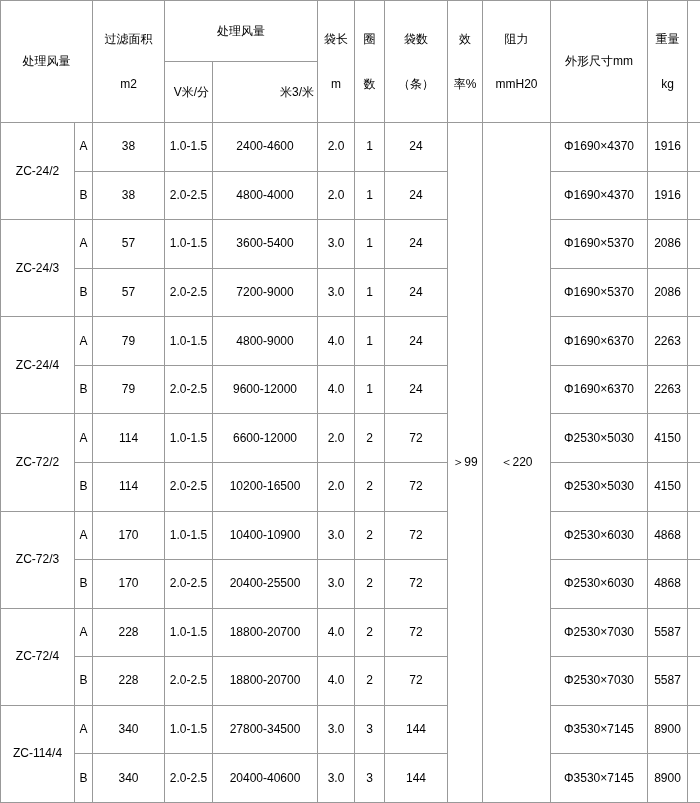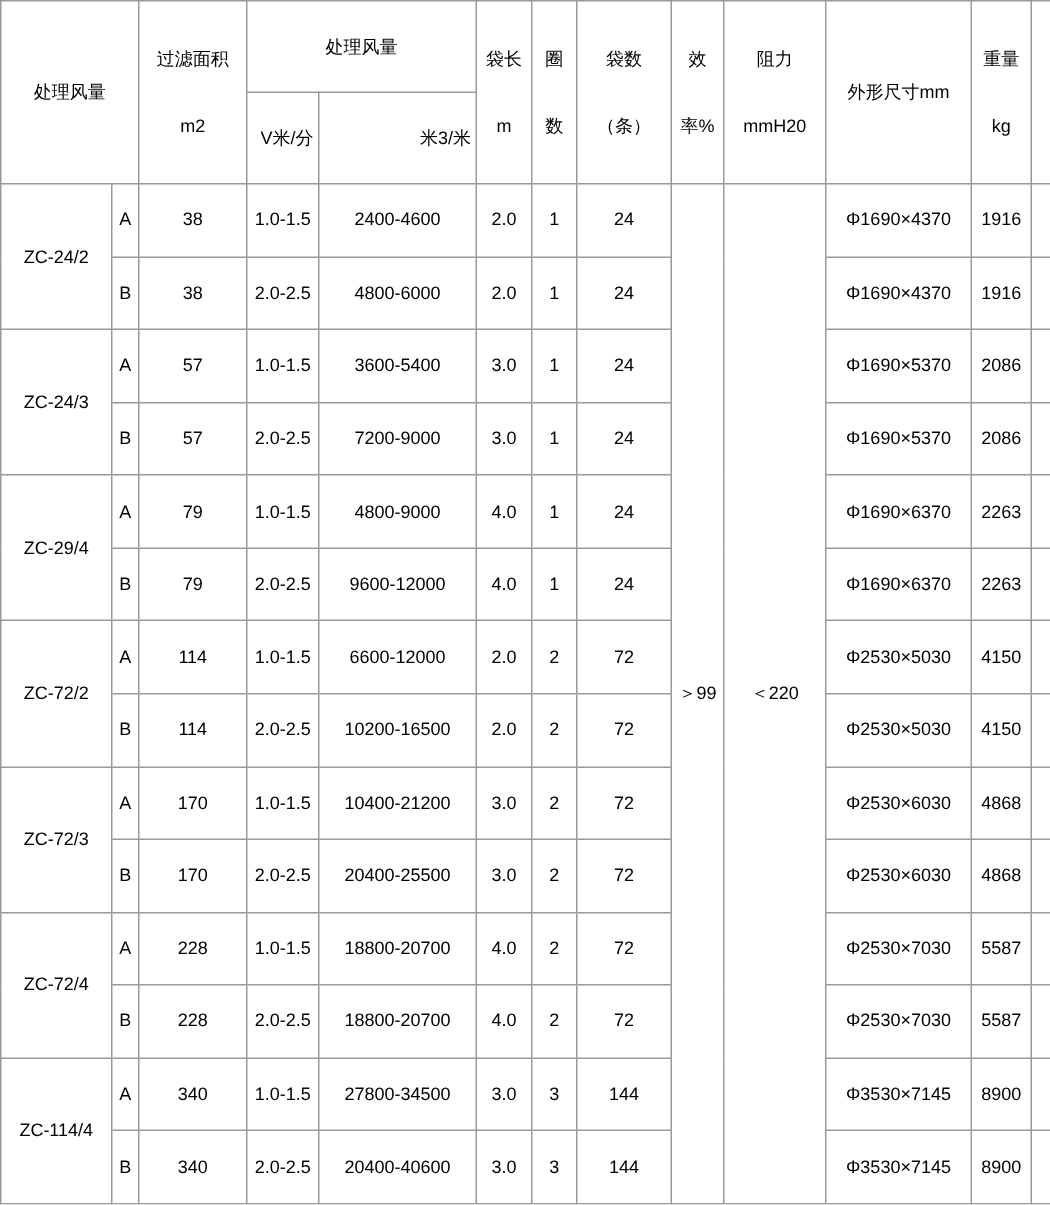--- a/index.html
+++ b/index.html
@@ -142,21 +142,21 @@
         <td rowspan="14">＞99</td>
         <td rowspan="14">＜220</td>
         <td class="rowcell">Φ1690×4370</td>
         <td class="rowcell">1916</td>
         <td class="edge rowcell"></td>
       </tr>
       <tr>
         <td class="rowcell">B</td>
         <td class="rowcell">38</td>
         <td class="rowcell">2.0-2.5</td>
-        <td class="rowcell">4800-6000</td>
+        <td class="rowcell">4800-4000</td>
         <td class="rowcell">2.0</td>
         <td class="rowcell">1</td>
         <td class="rowcell">24</td>
         <td class="rowcell">Φ1690×4370</td>
         <td class="rowcell">1916</td>
         <td class="edge rowcell"></td>
       </tr>
       <tr>
         <td class="model rowcell" rowspan="2">ZC-24/3</td>
         <td class="rowcell">A</td>
@@ -176,21 +176,21 @@
         <td class="rowcell">2.0-2.5</td>
         <td class="rowcell">7200-9000</td>
         <td class="rowcell">3.0</td>
         <td class="rowcell">1</td>
         <td class="rowcell">24</td>
         <td class="rowcell">Φ1690×5370</td>
         <td class="rowcell">2086</td>
         <td class="edge rowcell"></td>
       </tr>
       <tr>
-        <td class="model rowcell" rowspan="2">ZC-29/4</td>
+        <td class="model rowcell" rowspan="2">ZC-24/4</td>
         <td class="rowcell">A</td>
         <td class="rowcell">79</td>
         <td class="rowcell">1.0-1.5</td>
         <td class="rowcell">4800-9000</td>
         <td class="rowcell">4.0</td>
         <td class="rowcell">1</td>
         <td class="rowcell">24</td>
         <td class="rowcell">Φ1690×6370</td>
         <td class="rowcell">2263</td>
         <td class="edge rowcell"></td>
@@ -230,21 +230,21 @@
         <td class="rowcell">72</td>
         <td class="rowcell">Φ2530×5030</td>
         <td class="rowcell">4150</td>
         <td class="edge rowcell"></td>
       </tr>
       <tr>
         <td class="model rowcell" rowspan="2">ZC-72/3</td>
         <td class="rowcell">A</td>
         <td class="rowcell">170</td>
         <td class="rowcell">1.0-1.5</td>
-        <td class="rowcell">10400-21200</td>
+        <td class="rowcell">10400-10900</td>
         <td class="rowcell">3.0</td>
         <td class="rowcell">2</td>
         <td class="rowcell">72</td>
         <td class="rowcell">Φ2530×6030</td>
         <td class="rowcell">4868</td>
         <td class="edge rowcell"></td>
       </tr>
       <tr>
         <td class="rowcell">B</td>
         <td class="rowcell">170</td>

